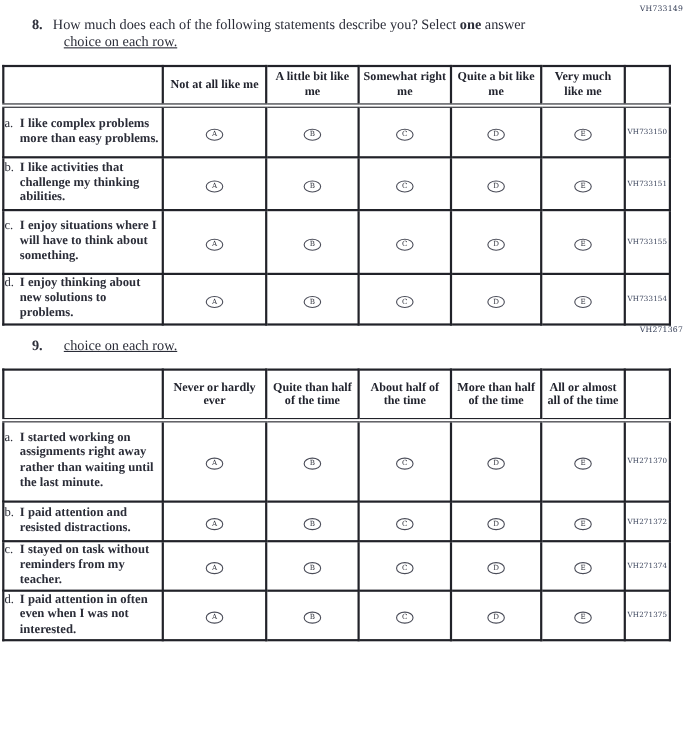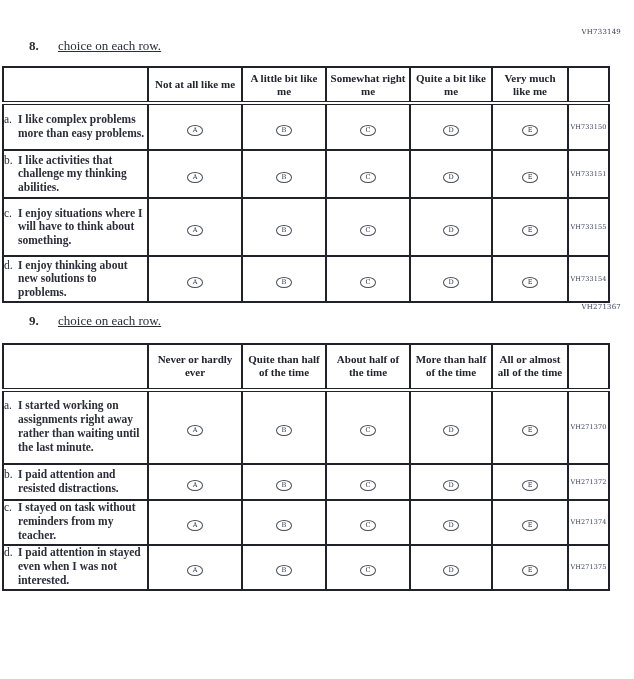--- a/index.html
+++ b/index.html
@@ -6,21 +6,21 @@
   body{
     width:634px;height:679px;background:#ffffff;
     font-family:"Liberation Serif","DejaVu Serif",serif;
     color:#2b2d38;position:relative;overflow:hidden;
   }
   .qcode{
     text-align:right;font-size:7px;letter-spacing:0.2px;
     color:#39425a;padding-right:13px;height:9px;line-height:9px;
     font-family:"DejaVu Serif",serif;
   }
-  .qcode-8{padding-top:28px;margin-left:10px;}
+  .qcode-8{padding-top:4px;margin-left:10px;}
   .qcode-9{}
   .qrow{display:flex;margin:1px 0 0 29px;width:560px;}
   .qnum{font-weight:bold;font-size:13px;flex:0 0 19px;line-height:1.25;}
   .qtext{font-size:13px;line-height:1.25;width:530px;}
   .l1{white-space:nowrap;}
   .qbold{font-weight:bold;}
   .qline2{display:block;margin-left:10px;text-decoration:underline;}
   table.rtable{
     border-collapse:collapse;table-layout:fixed;
     margin-left:2px;width:606px;
@@ -54,21 +54,21 @@
     font-family:"DejaVu Serif",serif;letter-spacing:0.1px;
   }
 </style>
 </head>
 <body>
 
 <div class="qcode qcode-8">VH733149</div>
 
 <div class="qrow">
   <span class="qnum">8.</span>
-  <span class="qtext"><span class="qline2">choice on each row.</span></span>
+  <span class="qtext"><span class="l1"><span>How much does each of the following statements describe you? Select </span><span class="qbold">one</span><span> answer</span></span><span class="qline2">choice on each row.</span></span>
 </div>
 
 <table class="rtable t8">
   <colgroup>
     <col style="width:145px">
       <col style="width:94px">
       <col style="width:84px">
       <col style="width:84px">
       <col style="width:82px">
       <col style="width:76px">
@@ -213,21 +213,21 @@
       <td class="opt"><span class="bubble">B</span></td>
       <td class="opt"><span class="bubble">C</span></td>
       <td class="opt"><span class="bubble">D</span></td>
       <td class="opt"><span class="bubble">E</span></td>
       <td class="codecell">VH271374</td>
     </tr>
     <tr style="height:45px">
       <td class="stmt">
           <span class="stmt-inner">
             <span class="rl">d.</span>
-            <span class="rt">I paid attention in stayed even when I was not interested.</span>
+            <span class="rt">I paid attention in often even when I was not interested.</span>
           </span>
         </td>
       <td class="opt"><span class="bubble">A</span></td>
       <td class="opt"><span class="bubble">B</span></td>
       <td class="opt"><span class="bubble">C</span></td>
       <td class="opt"><span class="bubble">D</span></td>
       <td class="opt"><span class="bubble">E</span></td>
       <td class="codecell">VH271375</td>
     </tr>
   </tbody>

